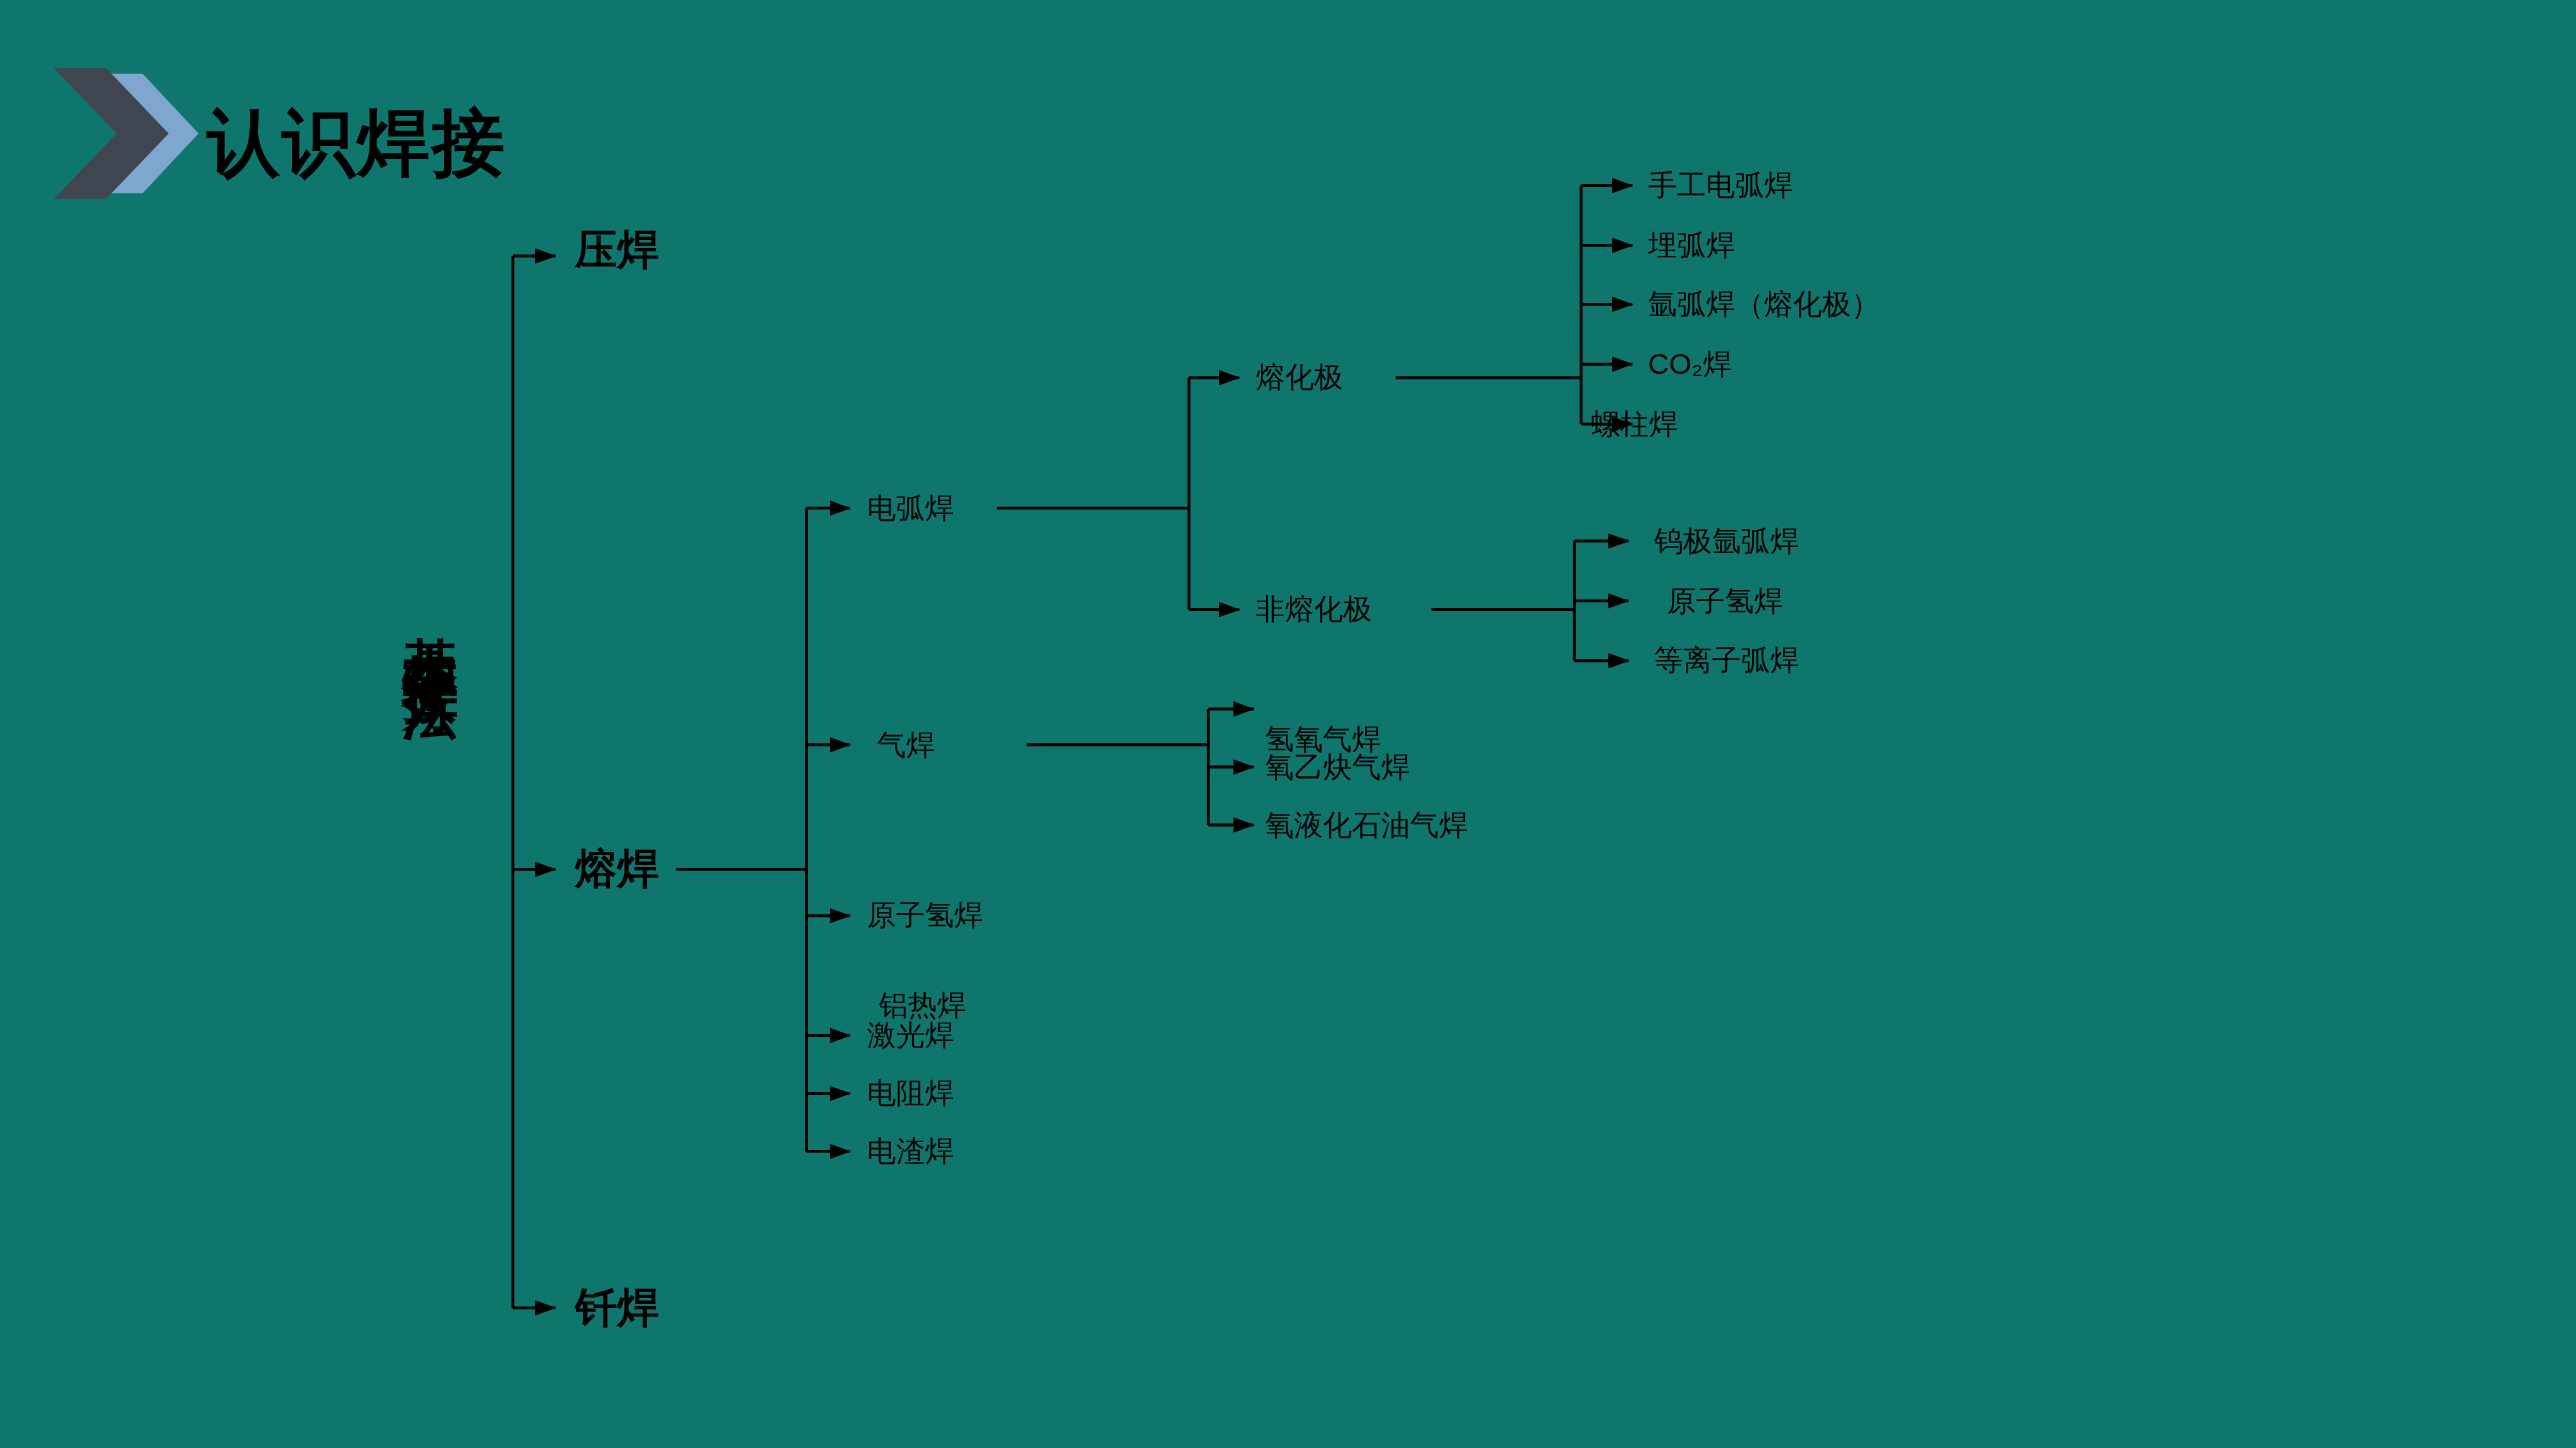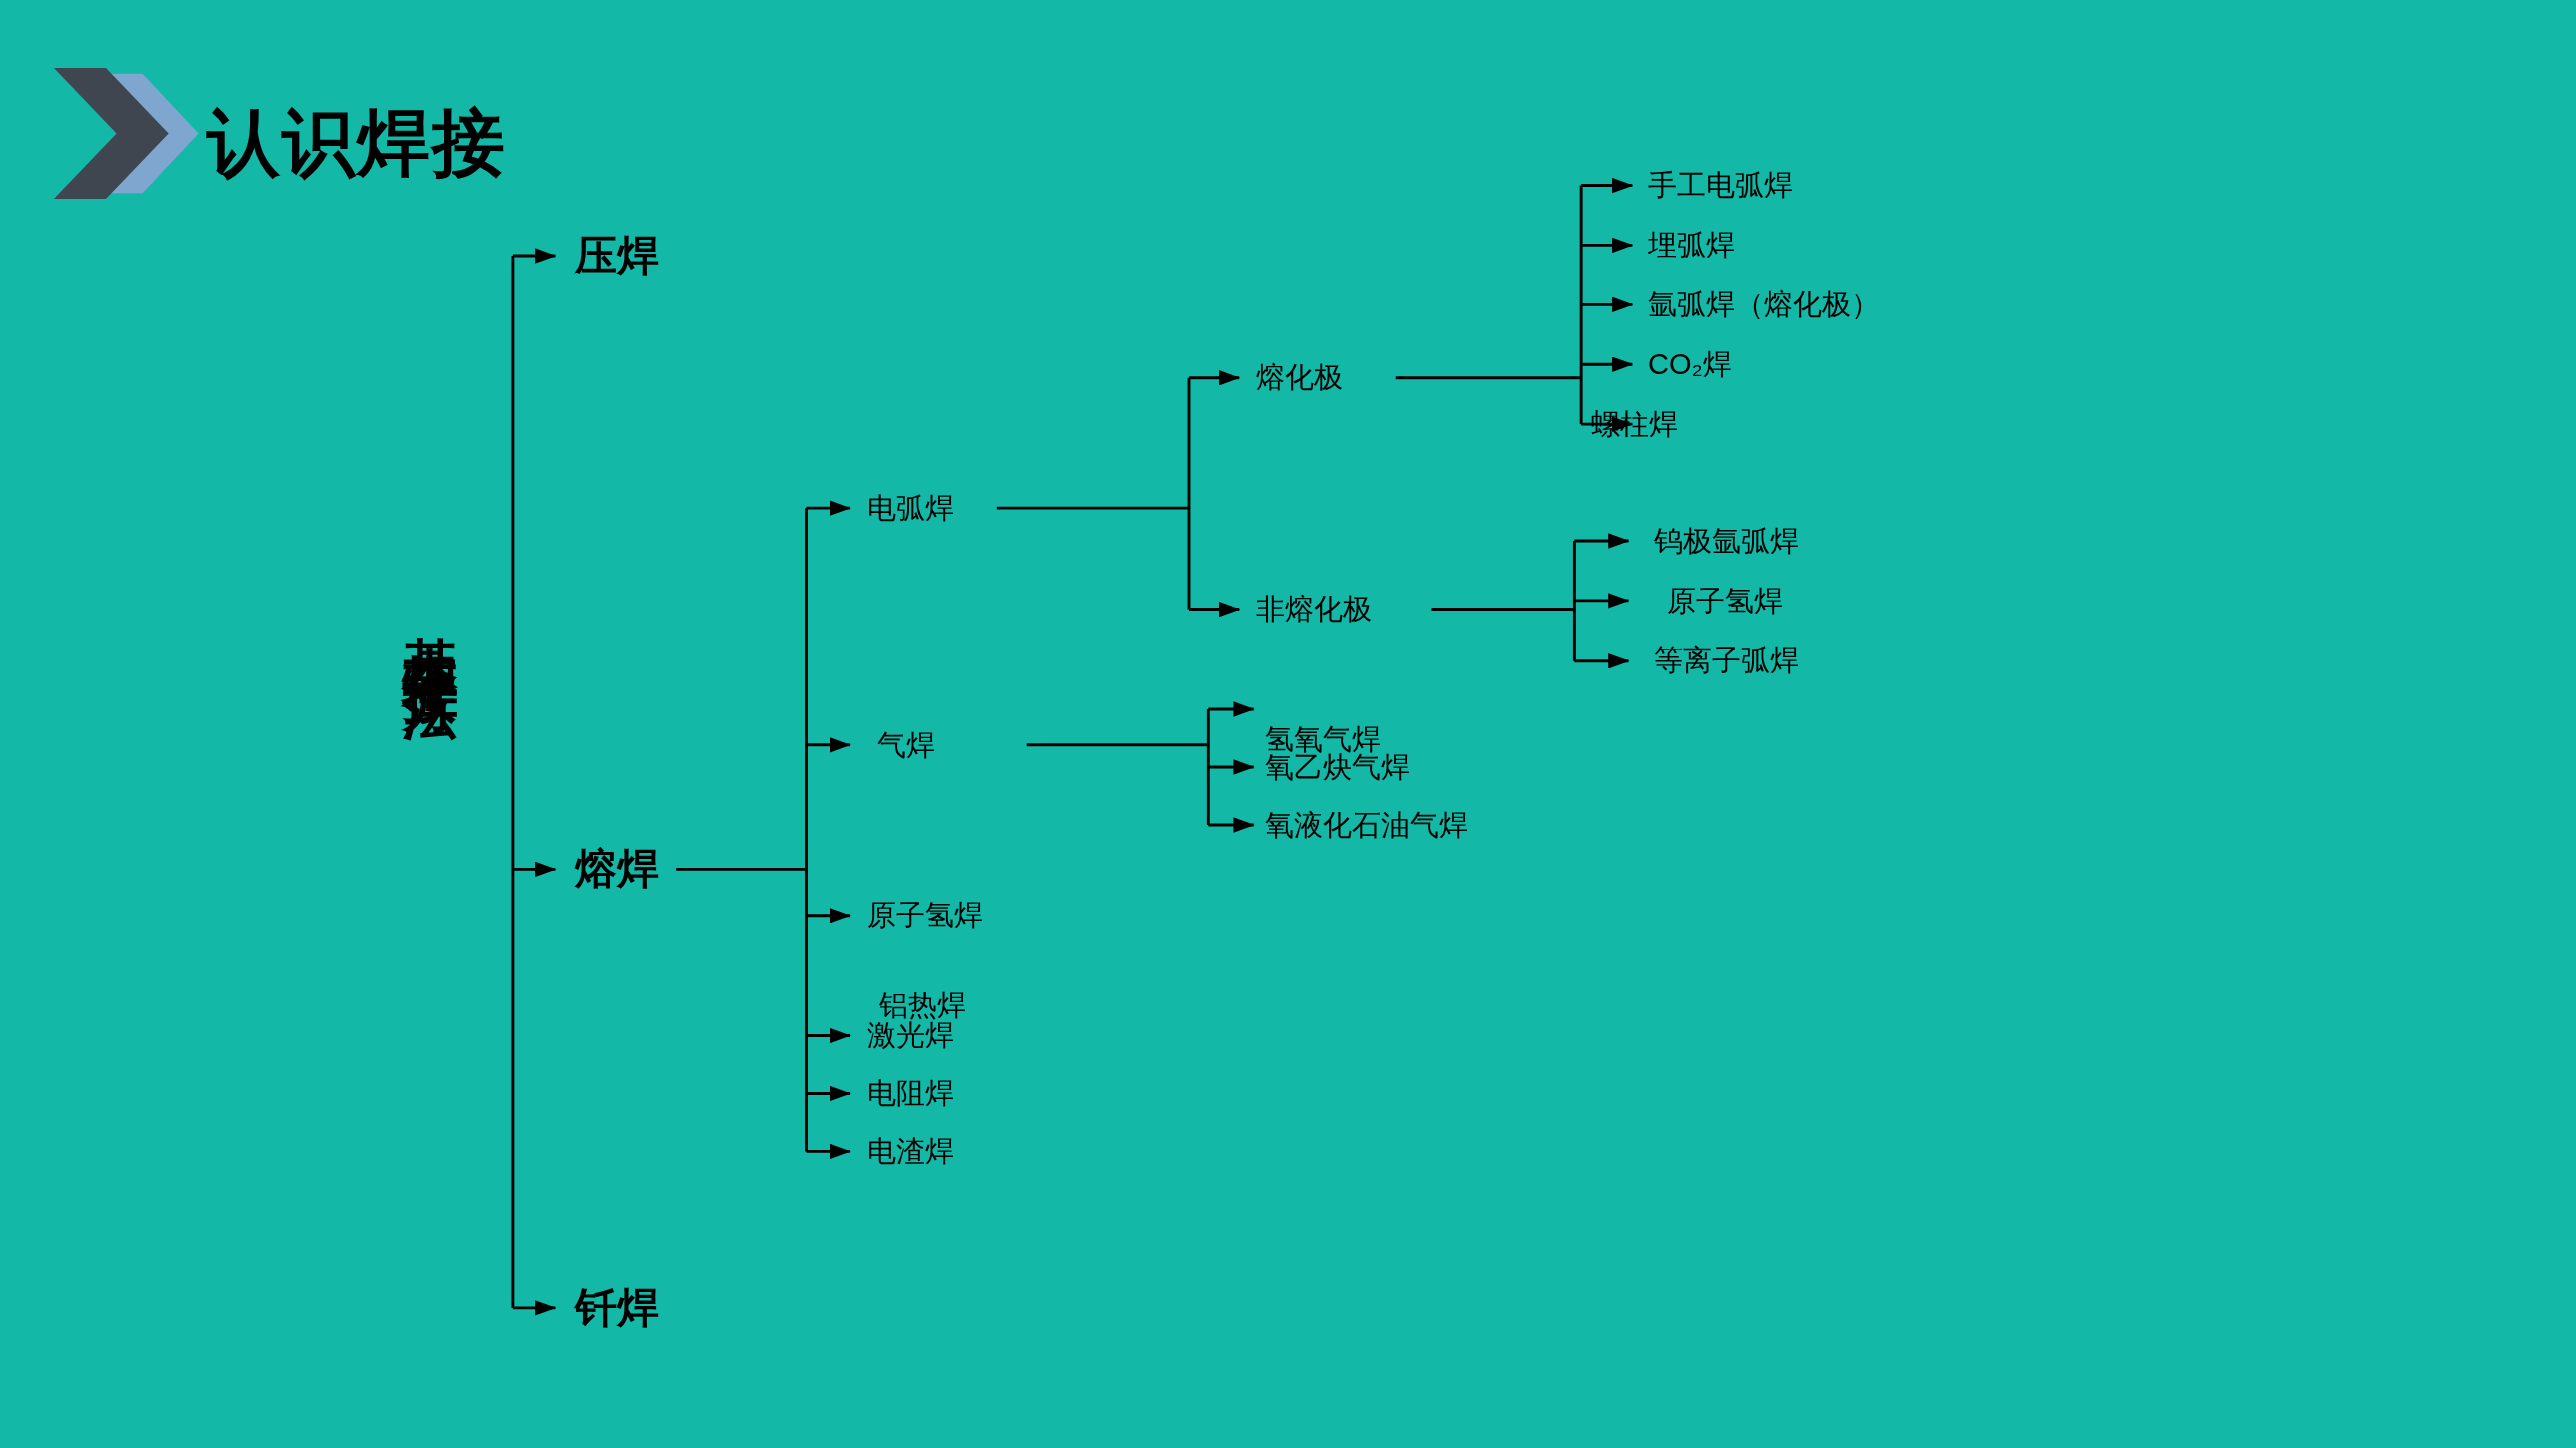--- a/index.html
+++ b/index.html
@@ -1,17 +1,17 @@
 <!DOCTYPE html>
 <html><head>
 <meta charset="utf-8">
 <style>
   html,body{margin:0;padding:0;background:#ffffff;}
   body{font-family:"Liberation Sans","DejaVu Sans",sans-serif;}
-  .canvas{position:relative;width:2576px;height:1449px;background:#14b8a6;overflow:hidden;}
+  .canvas{position:relative;width:2576px;height:1449px;background:#0f766e;overflow:hidden;}
   .title{position:absolute;font-size:73px;font-weight:bold;color:#000;letter-spacing:1.9px;white-space:nowrap;}
   .root-label{position:absolute;writing-mode:vertical-rl;text-orientation:upright;font-size:56px;font-weight:bold;color:#000;letter-spacing:9.7px;line-height:1.1;}
   .n{position:absolute;font-size:29px;line-height:46px;color:#000;white-space:nowrap;}
   .n1{position:absolute;font-size:42px;line-height:50px;font-weight:bold;color:#000;white-space:nowrap;}
   svg.wires{position:absolute;left:0;top:0;}
   .wire{stroke:#000;stroke-width:3;fill:none;}
 </style>
 </head>
 <body>
 
@@ -74,21 +74,21 @@
       <line class="wire" x1="1630" y1="684" x2="1686" y2="684" marker-end="url(#arr)"></line>
 
       <line class="wire" x1="1251" y1="734" x2="1298" y2="734" marker-end="url(#arr)"></line>
       <line class="wire" x1="1251" y1="794" x2="1298" y2="794" marker-end="url(#arr)"></line>
       <line class="wire" x1="1251" y1="854" x2="1298" y2="854" marker-end="url(#arr)"></line>
     </g>
   </svg>
 
   <div class="root-label" style="left:400px;top:591px;">基本焊接方法</div>
 
-  <div class="n1" style="left:575px;top:231px;">压焊</div>
+  <div class="n1" style="left:575px;top:225px;">压焊</div>
   <div class="n1" style="left:575px;top:844px;">熔焊</div>
   <div class="n1" style="left:575px;top:1283px;">钎焊</div>
 
   <div class="n" style="left:867px;top:485px;">电弧焊</div>
   <div class="n" style="left:867px;top:722px;margin-left:10px;">气焊</div>
   <div class="n" style="left:867px;top:892px;">原子氢焊</div>
   <div class="n" style="left:879px;top:952px;margin-top:30px;">铝热焊</div>
   <div class="n" style="left:867px;top:1012px;">激光焊</div>
   <div class="n" style="left:867px;top:1070px;">电阻焊</div>
   <div class="n" style="left:867px;top:1128px;">电渣焊</div>

